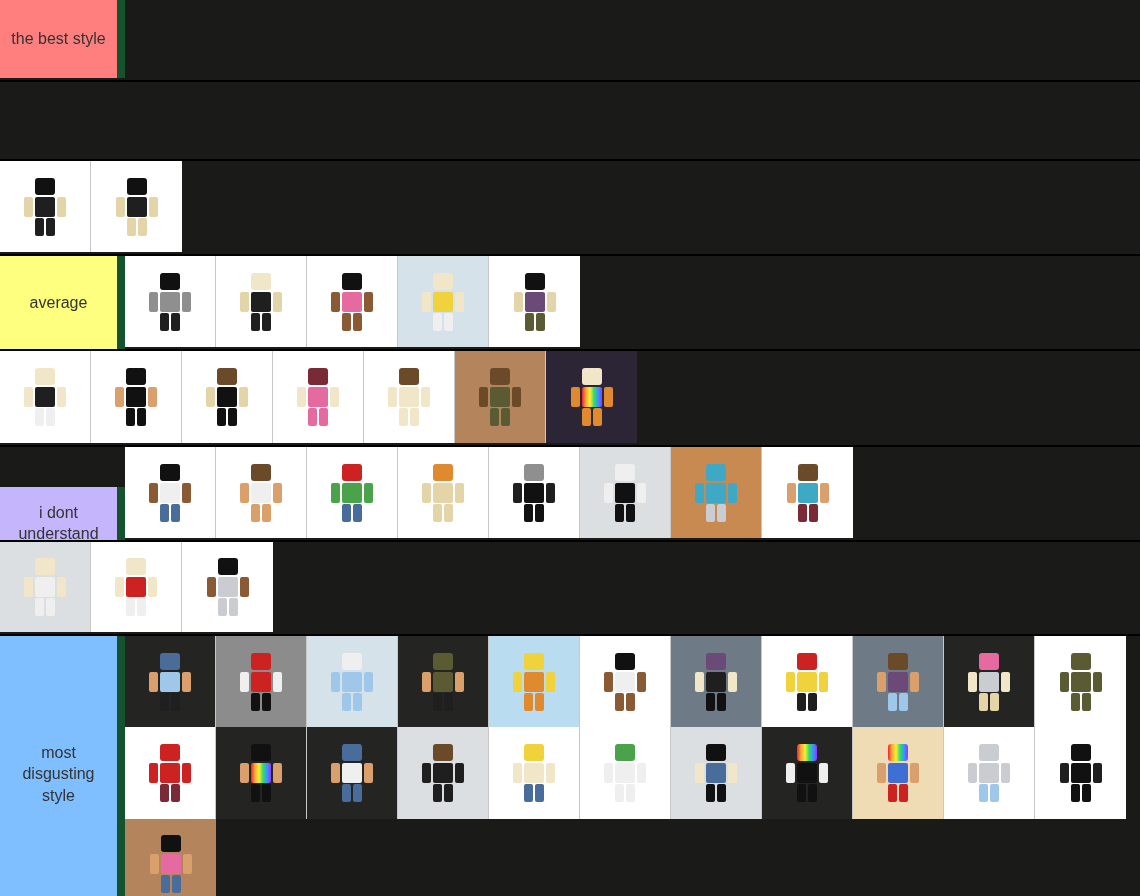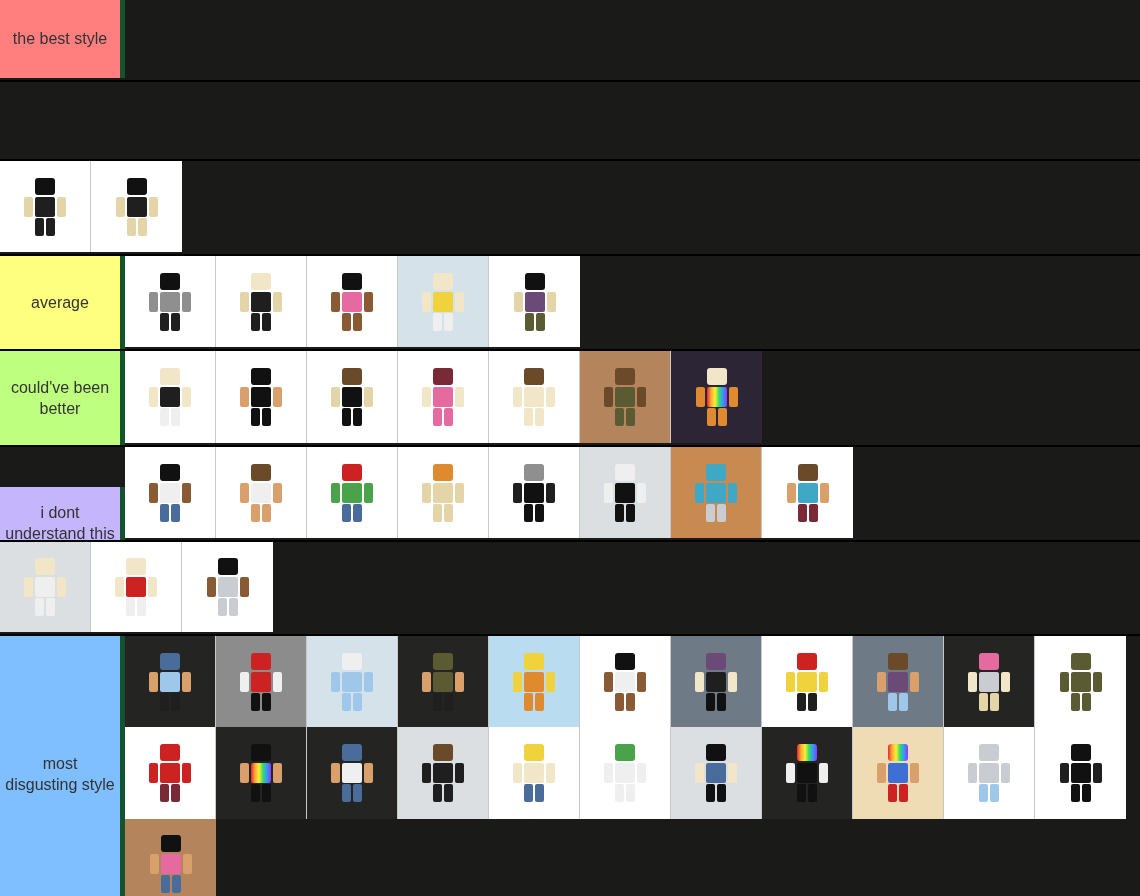--- a/index.html
+++ b/index.html
@@ -47,21 +47,21 @@
   .tier-row:first-of-type { border-top: none; }
 
   .tier-label {
     width: 125px; flex: 0 0 125px;
     display: flex; align-items: center; justify-content: center;
     text-align: center;
     color: #333333;
     font-size: 16px;
     line-height: 1.33;
     padding: 4px 5px;
-    border-right: 5px solid #14532d;
+    border-right: 8px solid #14532d;
     word-wrap: break-word;
   }
 
   .tier-items {
     flex: 1 1 auto;
     display: flex;
     flex-direction: column;
     background: #1a1a18;
   }
   .item-line { display: flex; flex: 1 1 auto; }
@@ -273,21 +273,20 @@
                   <span class="arm-r fill-tan"></span>
                   <span class="leg-l fill-olive"></span>
                   <span class="leg-r fill-olive"></span>
                 </div>
               </div>
             </div>
           </div>
         </div>
       </div>
       <div class="tier-row" style="top: 349px; height: 94px;">
-        <div class="tier-label" style="background: rgb(191, 255, 127); height: 94px;">could've been better</div>
         <div class="tier-items">
           <div class="item-line">
             <div class="item" title="blonde-beret-black-coat">
               <div class="thumb bg-white">
                 <div class="fig">
                   <span class="head fill-cream"></span>
                   <span class="arm-l fill-cream"></span>
                   <span class="torso fill-dark"></span>
                   <span class="arm-r fill-cream"></span>
                   <span class="leg-l fill-white"></span>

